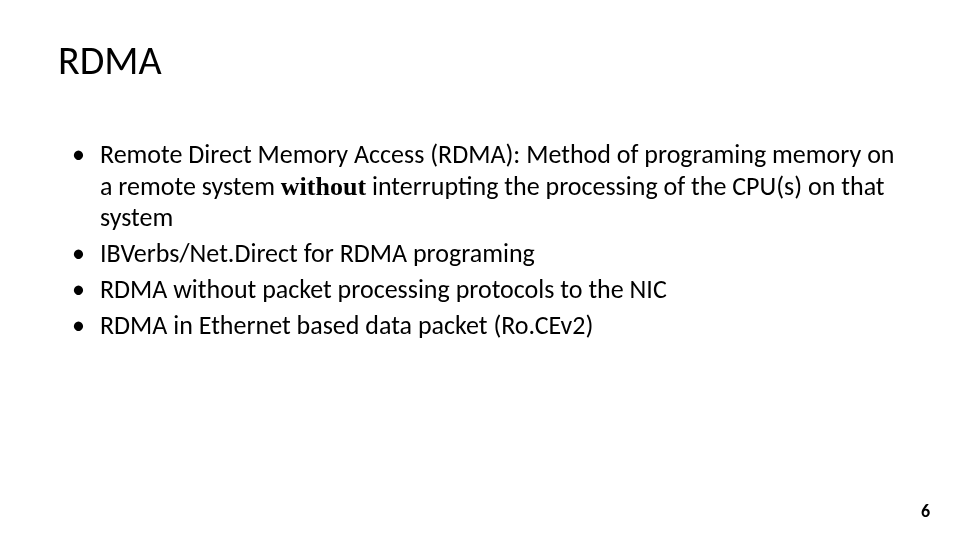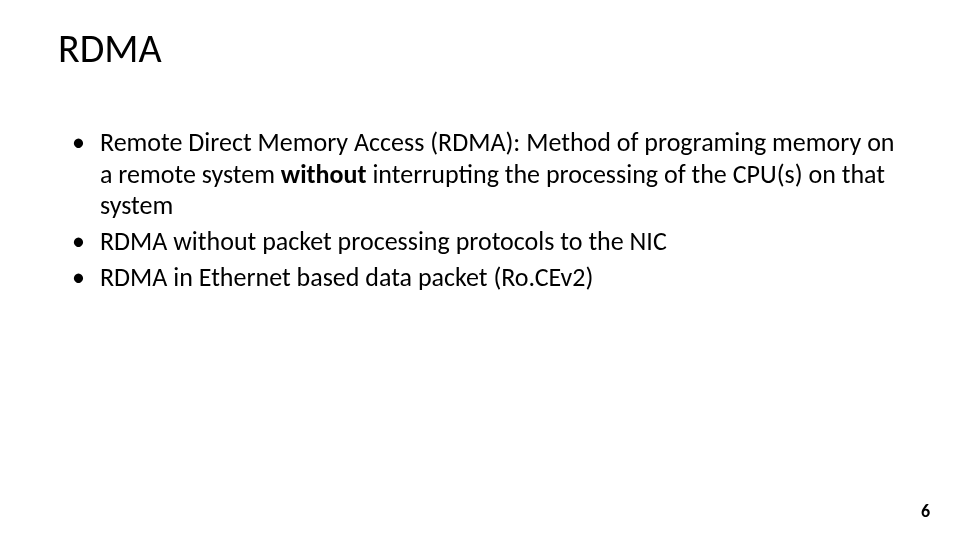--- a/index.html
+++ b/index.html
@@ -12,21 +12,21 @@
       height: 540px;
       background: #ffffff;
       font-family: Calibri, "Segoe UI", Arial, sans-serif;
       color: #000000;
       position: relative;
       overflow: hidden;
     }
     .slide {
       width: 100%;
       height: 100%;
-      padding: 24px 58px 0 58px;
+      padding: 36px 58px 0 58px;
       position: relative;
     }
     .title {
       font-size: 40px;
       font-weight: 400;
       margin-bottom: 54px;
       letter-spacing: 0px;
     }
     .bullets {
       list-style: none;
@@ -41,40 +41,44 @@
     }
     .bullets li::before {
       content: "•";
       position: absolute;
       left: 14px;
       top: 0;
       font-size: 26px;
     }
     .bold {
       font-weight: 700;
+      font-family: Liberation Serif, serif;
     }
     .page-number {
       position: absolute;
       bottom: 18px;
       right: 30px;
       font-size: 18px;
       font-weight: 700;
     }
   </style>
 </head>
 <body>
 
 <div class="slide">
   <h1 class="title">RDMA</h1>
 
   <ul class="bullets">
     <li>
       <span>Remote Direct Memory Access (RDMA): Method of programing memory on a remote system </span><span class="bold">without</span><span> interrupting the processing of the CPU(s) on that system</span>
     </li>
     <li>
+      <span>IBVerbs/Net.Direct for RDMA programing</span><span class="bold"></span><span></span>
+    </li>
+    <li>
       <span>RDMA without packet processing protocols to the NIC</span><span class="bold"></span><span></span>
     </li>
     <li>
       <span>RDMA in Ethernet based data packet (Ro.CEv2)</span><span class="bold"></span><span></span>
     </li>
   </ul>
 
   <div class="page-number">6</div>
 </div>
 

